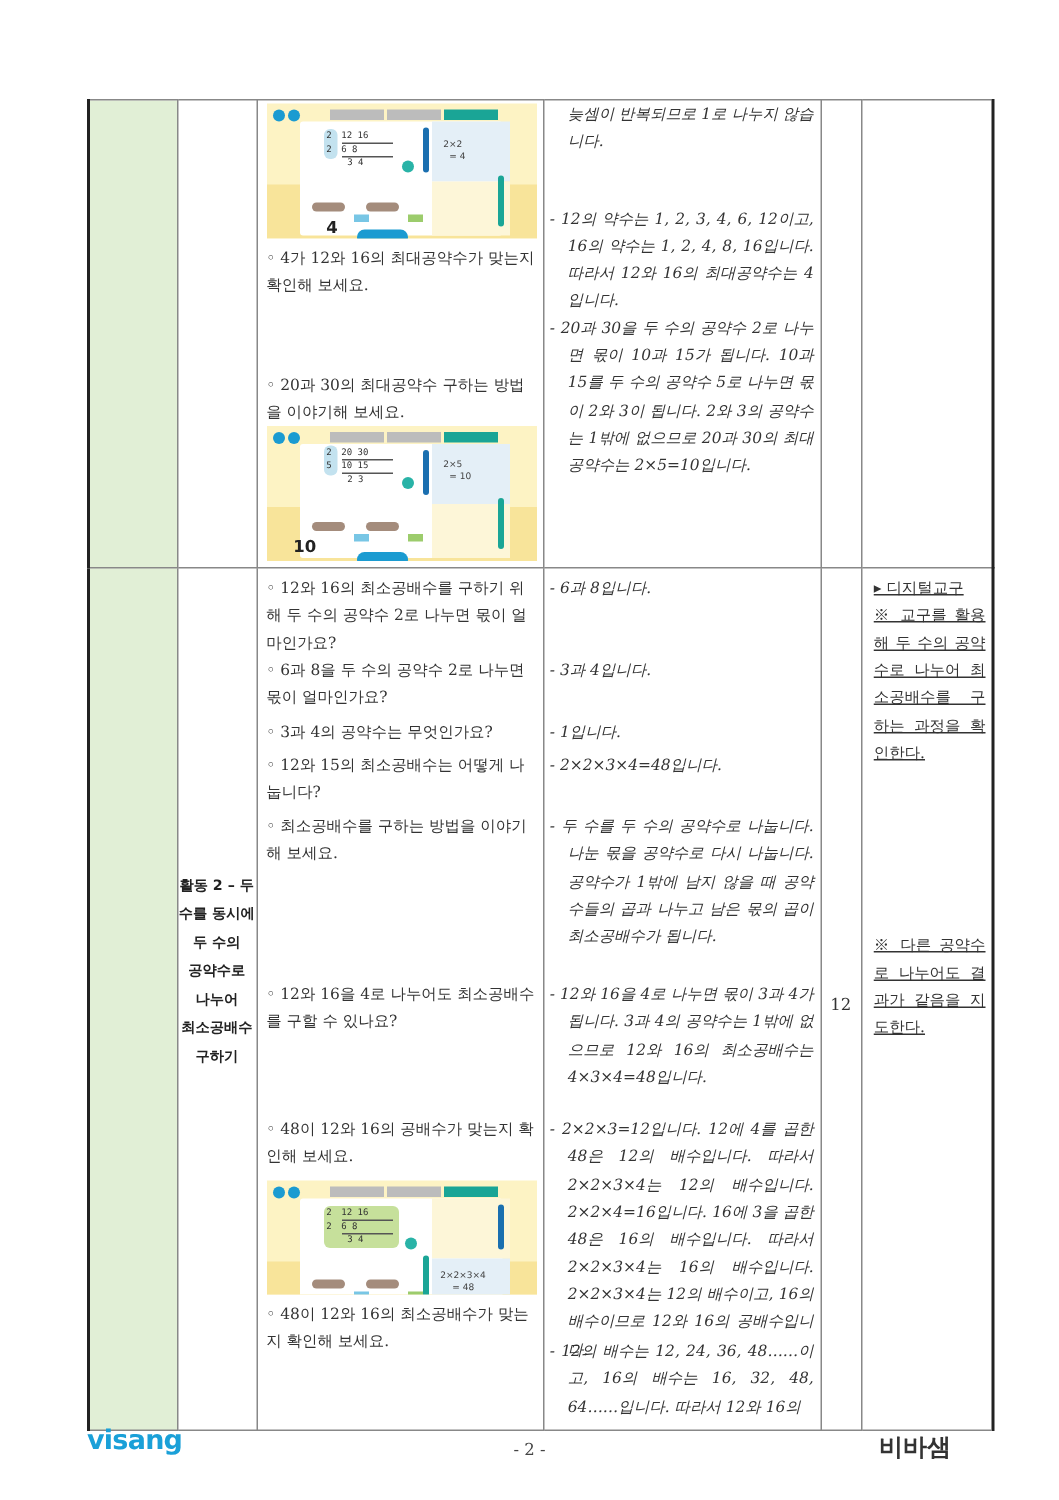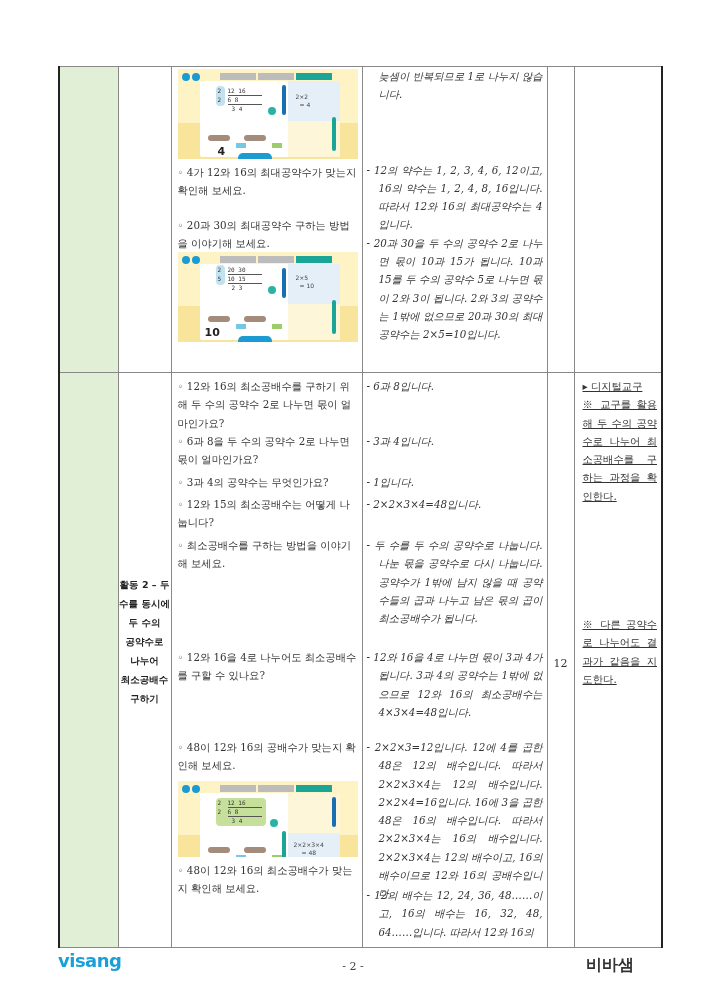--- a/index.html
+++ b/index.html
@@ -82,21 +82,21 @@
         <div class="res" style="left:118px;top:24px">2×2</div>
         <div class="res" style="left:122px;top:32px">= 4</div>
         <div class="pill" style="left:30px;top:66px;width:22px"></div>
         <div class="pill" style="left:66px;top:66px;width:22px"></div>
         <div class="chip" style="left:58px;top:74px;width:10px"></div>
         <div class="chip g" style="left:94px;top:74px;width:10px"></div>
         <div class="big" style="left:40px;top:74px">4</div>
         <div class="bottom-pill"></div>
       </div>
       <div class="q" style="margin-top:2px">◦ 4가 12와 16의 최대공약수가 맞는지 확인해 보세요.</div>
-      <div class="q" style="margin-top:16px">◦ 20과 30의 최대공약수 구하는 방법을 이야기해 보세요.</div>
+      <div class="q" style="margin-top:48px">◦ 20과 30의 최대공약수 구하는 방법을 이야기해 보세요.</div>
       <div class="app" style="margin-top:0">
         <div class="band"></div>
         <div class="circ" style="left:4px"></div>
         <div class="circ" style="left:14px"></div>
         <div class="tab" style="left:42px;width:36px"></div>
         <div class="tab" style="left:80px;width:36px"></div>
         <div class="tab on" style="left:118px;width:36px"></div>
         <div class="board"></div>
         <div class="side"></div>
               <div class="side2"></div>
@@ -108,27 +108,27 @@
         <div class="div" style="left:50px;top:14px;border-bottom:1px solid #555;width:34px">20   30</div>
         <div class="div" style="left:50px;top:23px;border-bottom:1px solid #555;width:34px">10   15</div>
         <div class="div" style="left:54px;top:32px">2    3</div>
         <div class="circ" style="left:90px;top:34px;background:#29b3a7"></div>
         <div class="res" style="left:118px;top:22px">2×5</div>
         <div class="res" style="left:122px;top:30px">= 10</div>
         <div class="pill" style="left:30px;top:64px;width:22px"></div>
         <div class="pill" style="left:66px;top:64px;width:22px"></div>
         <div class="chip" style="left:58px;top:72px;width:10px"></div>
         <div class="chip g" style="left:94px;top:72px;width:10px"></div>
-        <div class="big" style="left:27px;top:72px">10</div>
+        <div class="big" style="left:18px;top:72px">10</div>
         <div class="bottom-pill"></div>
       </div>
     </td>
     <td class="c4">
       <div class="ans" style="text-indent:0;padding-left:12px">늦셈이 반복되므로 1로 나누지 않습니다.</div>
-      <div class="ans" style="margin-top:57px">- 12의 약수는 1, 2, 3, 4, 6, 12이고, 16의 약수는 1, 2, 4, 8, 16입니다. 따라서 12와 16의 최대공약수는 4입니다.</div>
+      <div class="ans" style="margin-top:33px">- 12의 약수는 1, 2, 3, 4, 6, 12이고, 16의 약수는 1, 2, 4, 8, 16입니다. 따라서 12와 16의 최대공약수는 4입니다.</div>
       <div class="ans">- 20과 30을 두 수의 공약수 2로 나누면 몫이 10과 15가 됩니다. 10과 15를 두 수의 공약수 5로 나누면 몫이 2와 3이 됩니다. 2와 3의 공약수는 1밖에 없으므로 20과 30의 최대공약수는 2×5=10입니다.</div>
     </td>
     <td class="c5"></td>
     <td class="c6"></td>
   </tr>
 
   <tr class="r2">
     <td class="c1"></td>
     <td class="c2">
       <div class="act-label">

